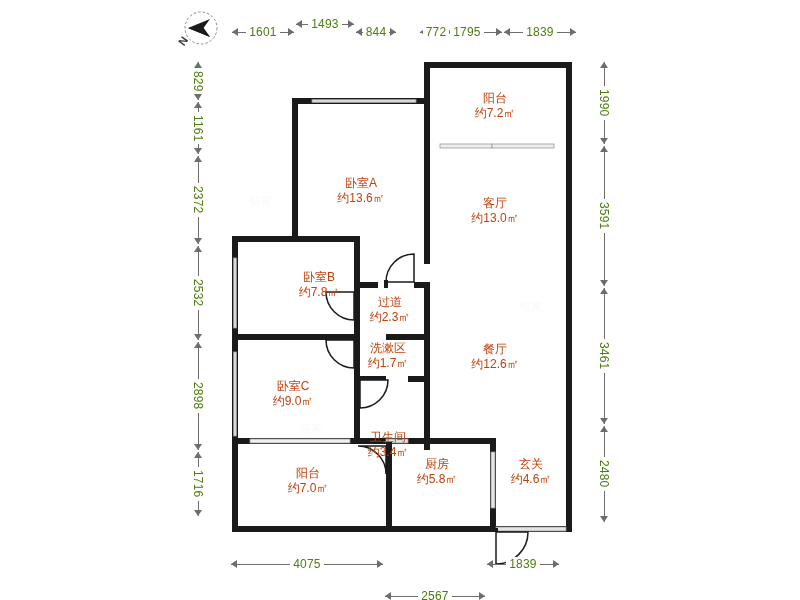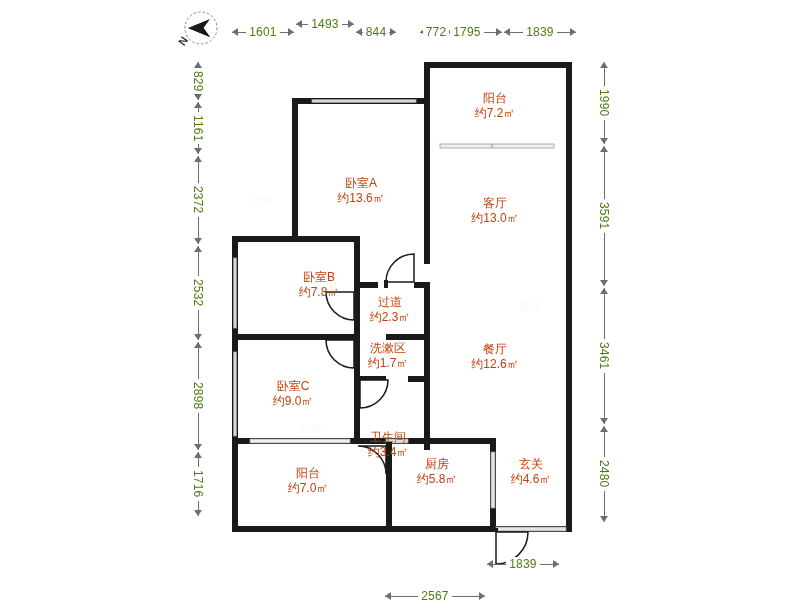--- a/index.html
+++ b/index.html
@@ -370,20 +370,26 @@
       <span class="cap-b"></span>
     <span class="val">3461</span>
   </div>
   <div class="dim dim-v" style="left:596px; top:426px; height:96px;">
     <span class="bar"></span>
       <span class="cap-t"></span>
       <span class="cap-b"></span>
     <span class="val">2480</span>
   </div>
 
+  <div class="dim dim-h" style="left:231px; top:556px; width:152px;">
+    <span class="bar"></span>
+      <span class="cap-l"></span>
+      <span class="cap-r"></span>
+    <span class="val">4075</span>
+  </div>
   <div class="dim dim-h" style="left:385px; top:556px; width:100px;margin-top:32px;">
     <span class="bar"></span>
       <span class="cap-l"></span>
       <span class="cap-r"></span>
     <span class="val">2567</span>
   </div>
   <div class="dim dim-h" style="left:487px; top:556px; width:72px;">
     <span class="bar"></span>
       <span class="cap-l"></span>
       <span class="cap-r"></span>

